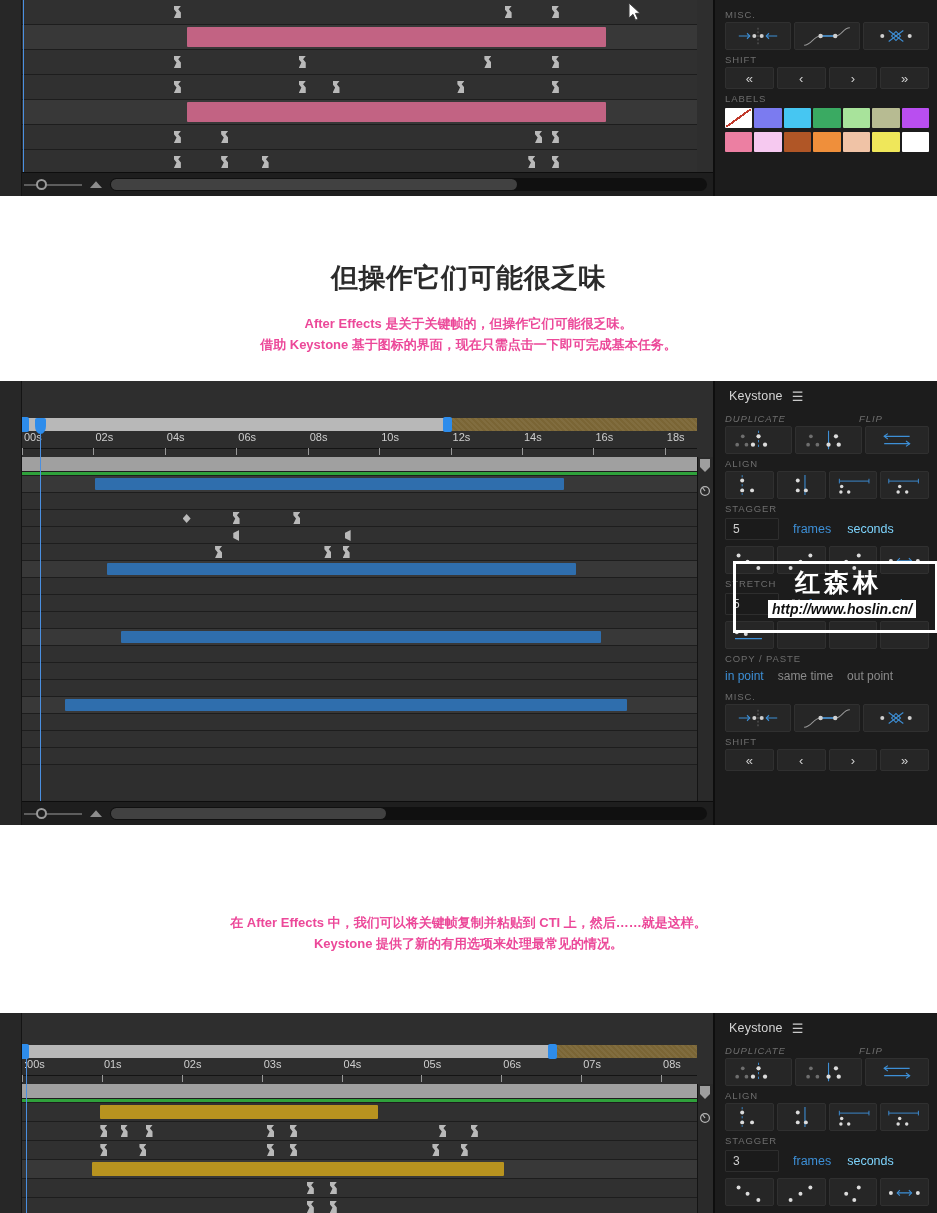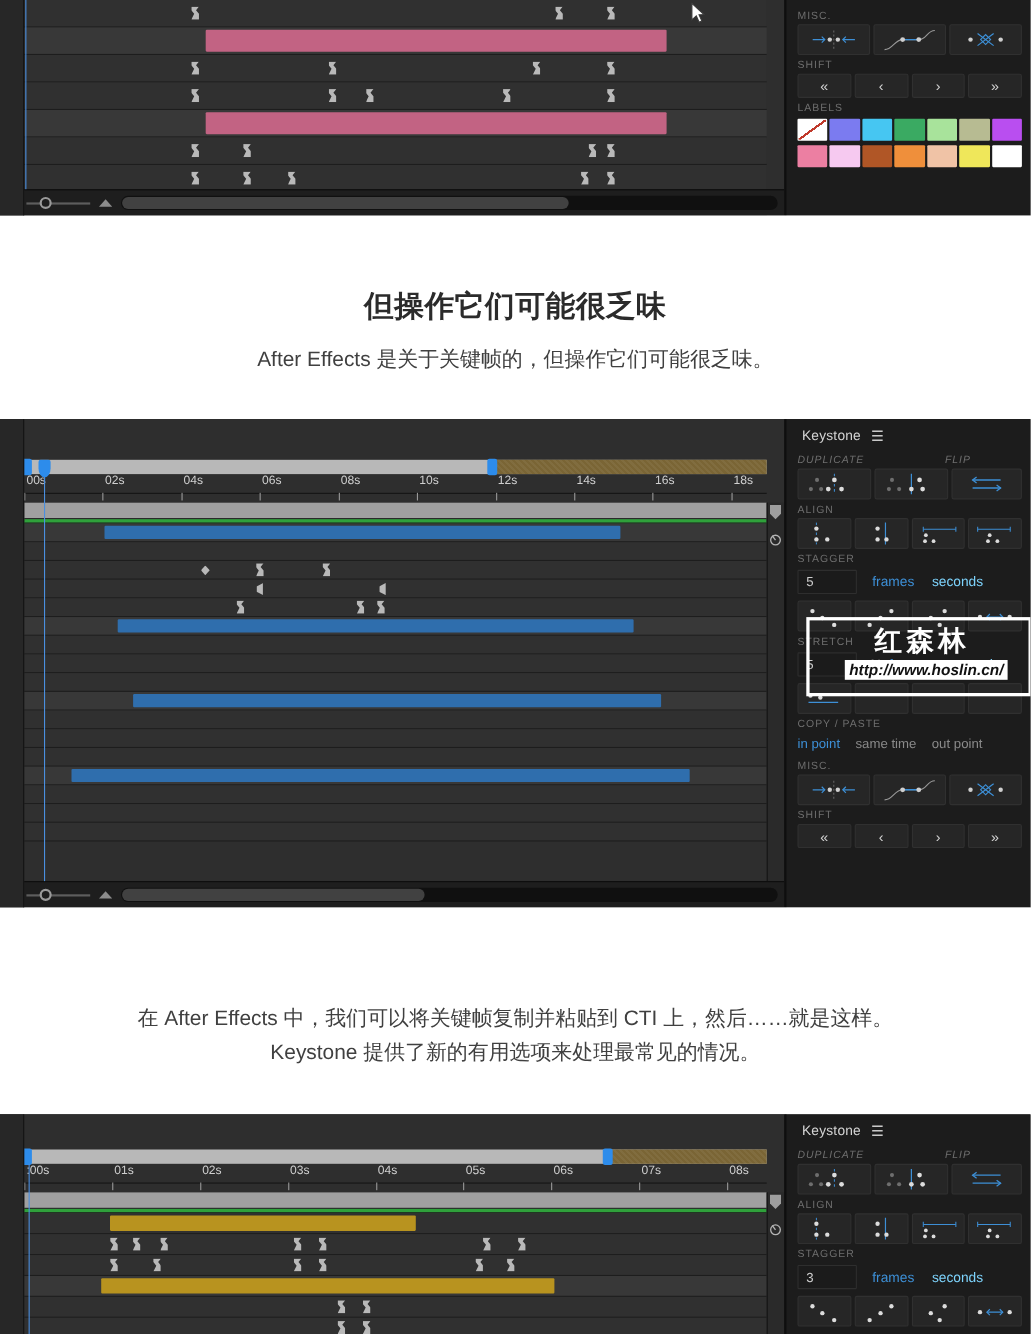--- a/index.html
+++ b/index.html
@@ -151,21 +151,21 @@
   .swatch.none { background: #ffffff; }
   .swatch.none:after {
     content: ""; position: absolute; left: 1px; right: 1px; top: 1px; bottom: 1px;
     background: linear-gradient(to bottom right, transparent calc(50% - 1px),
                 #c0392b calc(50% - 1px), #c0392b calc(50% + 1px), transparent calc(50% + 1px));
   }
 
   
   .copy { text-align: center; background: #fff; }
   .copy h2 { font-size: 27px; color: #2b2b2b; font-weight: bold; letter-spacing: .5px; }
-  .copy p { font-size: 19px; color: #404040; line-height: 1.62; font-weight: normal; }
+  .copy p { font-size: 13px; color: #ec4899; line-height: 1.62; font-weight: bold; }
 
   
   .cursor { position: absolute; width: 13px; height: 20px; z-index: 40; pointer-events:none;}
 </style>
 </head>
 <body>
 
 <div class="panel" id="panel-top" style="position:absolute;left:0;top:0;width:937px;height:196px;">
 
   <div class="tl" style="width:713px;height:196px;">
@@ -289,20 +289,21 @@
   </div>
 
   <svg class="cursor" style="left:628px;top:2px;" viewBox="0 0 13 20">
     <path d="M1 1 L1 16 L5 12.4 L7.6 18.2 L10 17 L7.5 11.4 L12 11.2 Z" fill="#ffffff" stroke="#3a3a3a" stroke-width="1"></path>
   </svg>
 </div>
 
 <div class="copy" style="position:absolute;left:0;top:196px;width:937px;height:184px;padding-top:64px;">
   <h2>但操作它们可能很乏味</h2>
   <p style="margin-top:17px;">After Effects 是关于关键帧的，但操作它们可能很乏味。</p>
+  <p>借助 Keystone 基于图标的界面，现在只需点击一下即可完成基本任务。</p>
 </div>
 
 <div class="panel" id="panel-mid" style="position:absolute;left:0;top:381px;width:937px;height:444px;">
 
   <div class="tl" style="width:713px;height:444px;">
     <div class="tl-bg"></div>
     <div class="tl-gutter"></div>
 
     <div class="workarea" style="top:37px;">
       <div class="wa-rest" id="wa-rest-mid" style="width: 37%;"></div>

